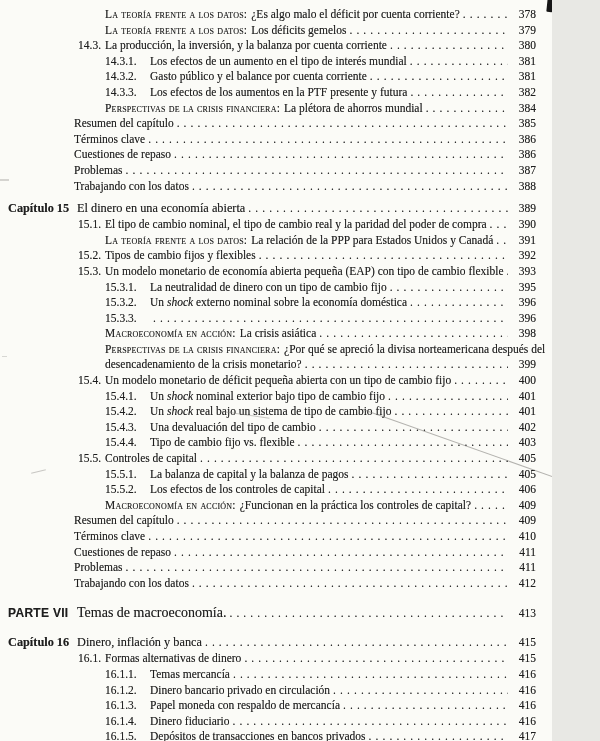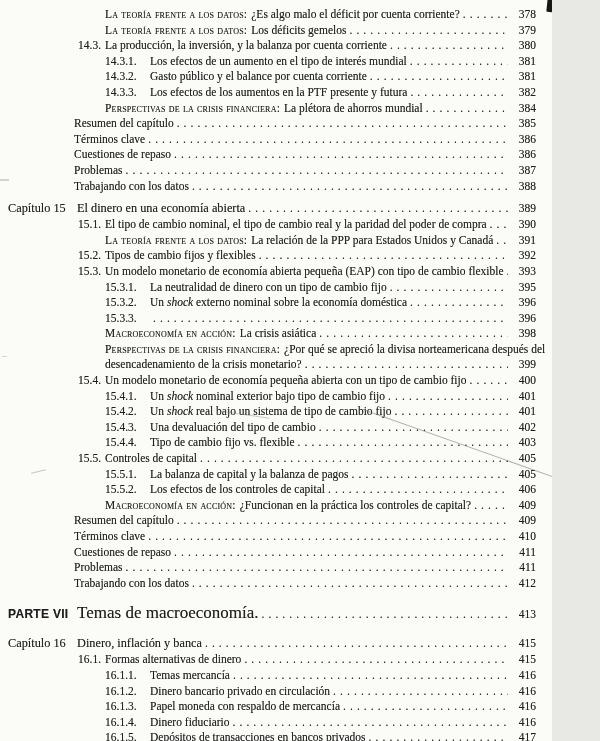--- a/index.html
+++ b/index.html
@@ -42,25 +42,25 @@
   .leader::after{
     content:". . . . . . . . . . . . . . . . . . . . . . . . . . . . . . . . . . . . . . . . . . . . . . . . . . . . . . . . . . . . . . . . . . . . . . . . . . . . . . . . . . . . . . . . . . . . . . . . . . . . . . . . . . . . . . . . . . . .";
   }
   .pg{flex:none;min-width:24px;text-align:right;}
   .fill{flex:1;}
   
   .chapter,.part{line-height:17px;}
   .chapter{margin-top:6px;}
   .chapter.after-part{margin-top:12px;}
   .part{margin-top:13px;justify-content:center;}
-  .rlabel{flex:none;width:69px;}
+  .rlabel{flex:none;width:69px;font-weight:bold;}
   .chap-label{font-size:12.3px;}
   .chap-title{font-size:12.3px;flex:none;white-space:nowrap;}
   .part-label{font-family:"Liberation Sans","DejaVu Sans",sans-serif;font-weight:bold;font-size:12px;letter-spacing:0.3px;}
-  .part-title{font-size:17px;flex:none;white-space:nowrap;}
+  .part-title{font-size:14px;flex:none;white-space:nowrap;}
   i{font-style:italic;}
   
   .mark-corner{position:absolute;top:-2px;right:-1px;width:6px;height:14px;background:#161616;transform:rotate(6deg);border-radius:1px;}
   .scratch-a{position:absolute;left:363px;top:409px;width:250px;height:1px;background:rgba(120,118,114,0.55);transform:rotate(19.5deg);transform-origin:0 0;}
   .scratch-b{position:absolute;left:222px;top:411px;width:48px;height:1px;background:rgba(140,138,134,0.45);transform:rotate(8deg);transform-origin:0 0;}
   .speck-a{position:absolute;left:31px;top:471px;width:15px;height:1px;background:rgba(150,148,144,0.5);transform:rotate(-14deg);}
   .speck-b{position:absolute;left:0;top:179px;width:9px;height:2px;background:rgba(175,173,170,0.5);}
   .speck-c{position:absolute;left:2px;top:356px;width:5px;height:1px;background:rgba(170,170,166,0.45);}
 </style>
 </head>
@@ -193,21 +193,21 @@
         <span class="txt">¿Por qué se apreció la divisa norteamericana después del</span>
         <span class="fill"></span>
       </div>
       <div class="row L2">
         <span class="txt">desencadenamiento de la crisis monetario?</span>
         <span class="leader"></span>
         <span class="pg">399</span>
       </div>
       <div class="row L1">
         <span class="num n1">15.4.</span>
-        <span class="txt">Un modelo monetario de economía pequeña abierta con un tipo de cambio fijo</span>
+        <span class="txt">Un modelo monetario de déficit pequeña abierta con un tipo de cambio fijo</span>
         <span class="leader"></span>
         <span class="pg">400</span>
       </div>
       <div class="row L2">
         <span class="num n2">15.4.1.</span>
         <span class="txt">Un <i>shock</i> nominal exterior bajo tipo de cambio fijo</span>
         <span class="leader"></span>
         <span class="pg">401</span>
       </div>
       <div class="row L2">

